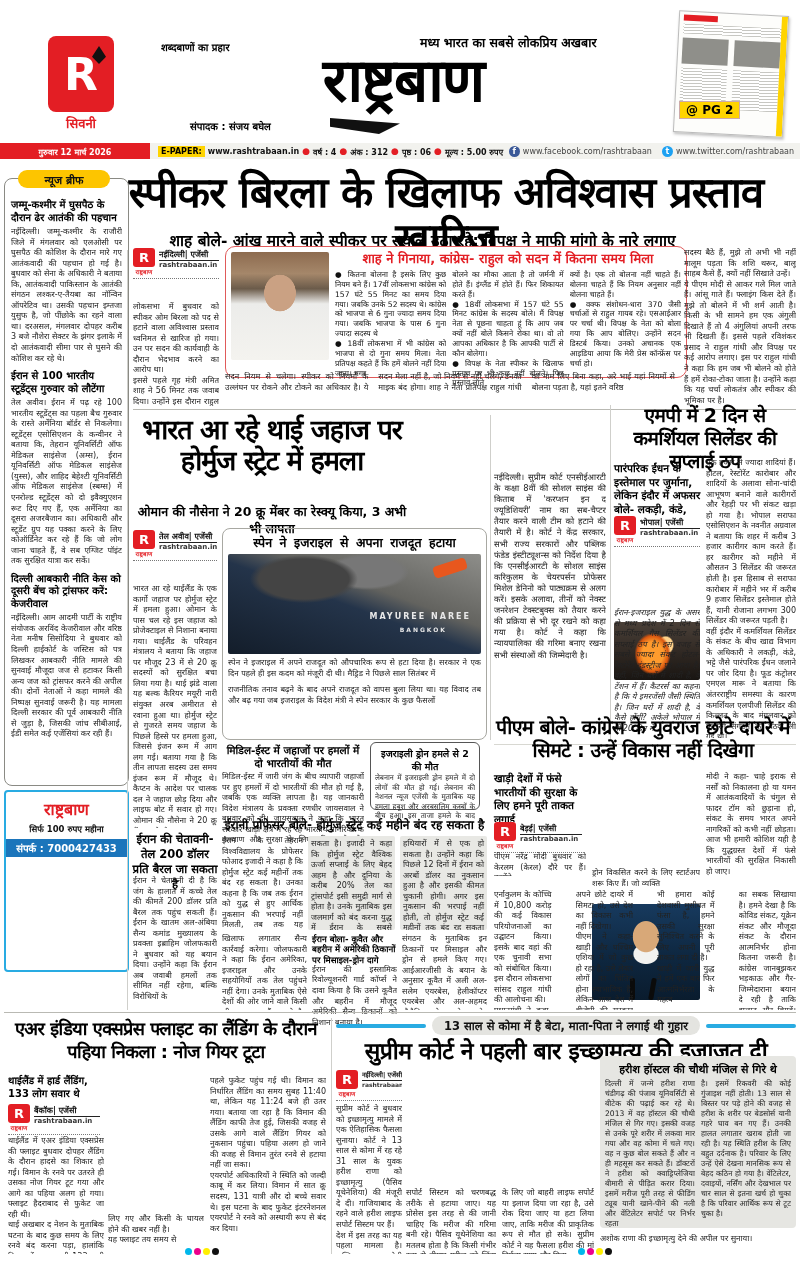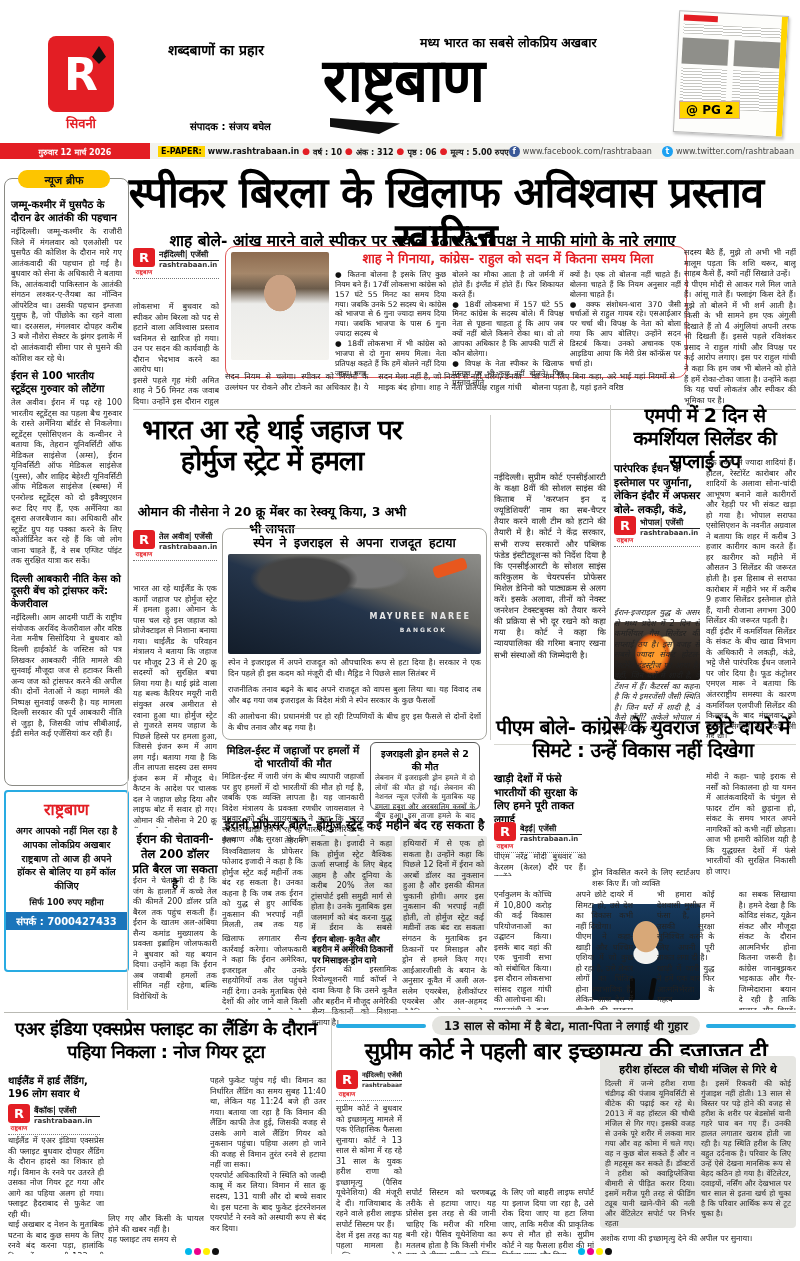--- a/index.html
+++ b/index.html
@@ -81,21 +81,21 @@
 </head>
 <body>
 
 <div class="page">
 
   <div class="abs rlogo" style="left:48px;top:36px;width:66px;height:76px;">
     <span>R</span>
     <span class="nib"></span>
   </div>
   <div class="abs red center" style="left:44px;top:114px;width:74px;font-size:13px;font-weight:900;">सिवनी</div>
-  <div class="abs hd" style="left:168px;top:40px;font-size:14px;">शब्दबाणों का प्रहार</div>
+  <div class="abs hd" style="left:161px;top:40px;font-size:10px;">शब्दबाणों का प्रहार</div>
   <div class="abs hd" style="left:420px;top:34px;font-size:12.5px;">मध्य भारत का सबसे लोकप्रिय अखबार</div>
   <div class="abs bigtitle" style="left:168px;top:50px;width:470px;font-size:60px;">राष्ट्रबाण</div>
   <div class="abs arrow" style="left:330px;top:118px;"></div>
   <div class="abs hd" style="left:190px;top:119px;font-size:10px;">संपादक : संजय बघेल</div>
 
   <div class="abs thumb" style="left:676px;top:13px;width:108px;height:120px;">
     <span class="bar"></span>
     <span class="lines" style="left:4px;top:12px;width:100px;height:10px;"></span>
     <span class="photo" style="left:4px;top:26px;width:46px;height:26px;"></span>
     <span class="photo" style="left:56px;top:26px;width:46px;height:26px;"></span>
@@ -103,21 +103,21 @@
     <span class="lines" style="left:56px;top:56px;width:46px;height:40px;"></span>
     <span style="position:absolute;right:0;top:0;width:6px;height:100%;background:#ffd400;"></span>
   </div>
   <div class="abs badge" style="left:679px;top:101px;">@ PG 2</div>
 
   <div class="abs datebar" style="left:0;top:143px;width:800px;height:16px;">
     <div class="dateseg" style="width:150px;">गुरुवार 12 मार्च 2026</div>
     <span class="chip" style="margin-left:8px;">E-PAPER:</span>
     <span style="font-weight:800;margin-left:3px;">www.rashtrabaan.in</span>
     <span class="dotred">●</span>
-      <span style="font-weight:700;">वर्ष : 10</span>
+      <span style="font-weight:700;">वर्ष : 4</span>
     <span class="dotred">●</span>
       <span style="font-weight:700;">अंक : 312</span>
     <span class="dotred">●</span>
       <span style="font-weight:700;">पृष्ठ : 06</span>
     <span class="dotred">●</span>
       <span style="font-weight:700;">मूल्य : 5.00 रुपए</span>
     <span class="soc" style="margin-left:auto;background:#3b5998;">f</span>
     <span style="margin-left:3px;color:#444;">www.facebook.com/rashtrabaan</span>
     <span class="soc" style="margin-left:10px;background:#1da1f2;">t</span>
     <span style="margin-left:3px;margin-right:6px;color:#444;">www.twitter.com/rashtrabaan</span>
@@ -137,21 +137,20 @@
     </div>
     <div>
       <div class="nb-head">दिल्ली आबकारी नीति केस को दूसरी बेंच को ट्रांसफर करें: केजरीवाल</div>
       <div class="bt">नईदिल्ली। आम आदमी पार्टी के राष्ट्रीय संयोजक अरविंद केजरीवाल और वरिष्ठ नेता मनीष सिसोदिया ने बुधवार को दिल्ली हाईकोर्ट के जस्टिस को पत्र लिखकर आबकारी नीति मामले की सुनवाई मौजूदा जज से हटाकर किसी अन्य जज को ट्रांसफर करने की अपील की। दोनों नेताओं ने कहा मामले की निष्पक्ष सुनवाई जरूरी है। यह मामला दिल्ली सरकार की पूर्व आबकारी नीति से जुड़ा है, जिसकी जांच सीबीआई, ईडी समेत कई एजेंसियां कर रही हैं।</div>
     </div>
   </div>
   <div class="abs nb-pill" style="left:18px;top:170px;width:92px;height:18px;">न्यूज ब्रीफ</div>
 
   <div class="abs ad-box" style="left:4px;top:790px;width:109px;height:172px;">
     <div class="ad-brand">राष्ट्रबाण</div>
-    <div class="ad-text">अगर आपको नहीं मिल रहा है आपका लोकप्रिय अखबार राष्ट्रबाण तो आज ही अपने हॉकर से बोलिए या हमें कॉल कीजिए</div>
     <div class="ad-price">सिर्फ 100 रुपए महीना</div>
     <div class="ad-contact">संपर्क : 7000427433</div>
   </div>
 
   <div class="byl" style="left:133px;top:248px;width:86px;">
     <div class="lwrap">
       <div class="rbox">R</div>
       <div class="brand">राष्ट्रबाण</div>
     </div>
     <div class="rightcol">
@@ -205,42 +204,41 @@
   <div class="abs" style="left:222px;top:528px;width:265px;height:212px;border:1px solid #a8a8a2;border-radius:8px;padding:5px;box-sizing:border-box;">
     <div class="hd center" style="font-size:12.5px;font-family:Liberation Mono, monospace;">स्पेन ने इजराइल से अपना राजदूत हटाया</div>
     <div class="ph ph-ship" style="width:100%;height:100px;margin-top:3px;">
       <span class="ship-name" style="right:10px;top:58px;font-size:8px;">MAYUREE NAREE</span>
       <span class="ship-name" style="right:34px;top:72px;font-size:6px;">BANGKOK</span>
       <span class="boat" style="right:14px;top:8px;width:34px;height:12px;"></span>
     </div>
     <div style="display:flex;gap:6px;margin-top:4px;flex-direction:column;">
       <div class="bt" style="flex:1;">स्पेन ने इजराइल में अपने राजदूत को औपचारिक रूप से हटा दिया है। सरकार ने एक दिन पहले ही इस कदम को मंजूरी दी थी। मैड्रिड ने पिछले साल सितंबर में</div>
       <div class="bt" style="flex:1;">राजनीतिक तनाव बढ़ने के बाद अपने राजदूत को वापस बुला लिया था। यह विवाद तब और बढ़ गया जब इजराइल के विदेश मंत्री ने स्पेन सरकार के कुछ फैसलों</div>
-      <div class="bt" style="flex:1;">की आलोचना की। प्रधानमंत्री पर हो रही टिप्पणियों के बीच हुए इस फैसले से दोनों देशों के बीच तनाव और बढ़ गया है।</div>
     </div>
   </div>
 
   <div class="abs hd center" style="left:222px;top:744px;width:142px;font-size:10.5px;line-height:1.25;">मिडिल-ईस्ट में जहाजों पर हमलों में दो भारतीयों की मौत</div>
   <div class="abs bt" style="left:222px;top:772px;width:142px;height:72px;">मिडिल-ईस्ट में जारी जंग के बीच व्यापारी जहाजों पर हुए हमलों में दो भारतीयों की मौत हो गई है, जबकि एक व्यक्ति लापता है। यह जानकारी विदेश मंत्रालय के प्रवक्ता रणधीर जायसवाल ने बुधवार को दी। जायसवाल ने कहा कि भारत सरकार खाड़ी क्षेत्र में रह रहे भारतीय नागरिकों के कल्याण और सुरक्षा के लिए प्रतिबद्ध है और स्थिति पर नजर रखे हुए है।</div>
 
   <div class="abs dronebox" style="left:370px;top:742px;width:110px;height:68px;box-sizing:border-box;">
     <div class="hd" style="font-size:9.5px;text-align:center;">इजराइली ड्रोन हमले से 2 की मौत</div>
     <div class="bt" style="font-size:7.2px;height:46px;">लेबनान में इजराइली ड्रोन हमले में दो लोगों की मौत हो गई। लेबनान की नेशनल न्यूज एजेंसी के मुताबिक यह हमला हबूश और अरबसलिम कस्बों के बीच हुआ। इस ताजा हमले के बाद बुधवार को लेबनान में इजराइली हमलों में मरने वालों की संख्या बढ़कर 21 हो गई है।</div>
   </div>
 
   <div class="abs hd center" style="left:222px;top:816px;width:265px;font-size:12px;">ईरानी प्रोफेसर बोले- होर्मुज स्ट्रेट कई महीने बंद रह सकता है</div>
   <div class="abs" style="left:222px;top:836px;width:265px;height:94px;display:flex;gap:5px;">
     <div class="bt" style="flex:1;">ईरान के तेहरान विश्वविद्यालय के प्रोफेसर फोआद इजादी ने कहा है कि होर्मुज स्ट्रेट कई महीनों तक बंद रह सकता है। उनका कहना है कि जब तक ईरान को युद्ध से हुए आर्थिक नुकसान की भरपाई नहीं मिलती, तब तक यह जलमार्ग बंद रह</div>
     <div class="bt graycol" style="flex:1;">सकता है। इजादी ने कहा कि होर्मुज स्ट्रेट वैश्विक ऊर्जा सप्लाई के लिए बेहद अहम है और दुनिया के करीब 20% तेल का ट्रांसपोर्ट इसी समुद्री मार्ग से होता है। उनके मुताबिक इस जलमार्ग को बंद करना युद्ध में ईरान के सबसे शक्तिशाली</div>
     <div class="bt graycol" style="flex:1;">हथियारों में से एक हो सकता है। उन्होंने कहा कि पिछले 12 दिनों में ईरान को अरबों डॉलर का नुकसान हुआ है और इसकी कीमत चुकानी होगी। अगर इस नुकसान की भरपाई नहीं होती, तो होर्मुज स्ट्रेट कई महीनों तक बंद रह सकता है।</div>
   </div>
 
   <div class="abs" style="left:222px;top:934px;width:265px;height:76px;display:flex;gap:5px;">
     <div class="bt" style="flex:1;">खिलाफ लगातार सैन्य कार्रवाई करेगा। जोलफकारी ने कहा कि ईरान अमेरिका, इजराइल और उनके सहयोगियों तक तेल पहुंचने नहीं देगा। उनके मुताबिक ऐसे देशों की ओर जाने वाले किसी भी जहाज या टैंकर को वैध निशाना माना जाएगा।</div>
-    <div style="flex:1;min-width:0;font-family:Liberation Serif, serif;">
+    <div style="flex:1;min-width:0;">
       <div class="hd" style="font-size:8.6px;line-height:1.2;">ईरान बोला- कूवैत और बहरीन में अमेरिकी ठिकानों पर मिसाइल-ड्रोन दागे</div>
       <div class="bt">ईरान की इस्लामिक रिवोल्यूशनरी गार्ड कॉर्प्स ने दावा किया है कि उसने कूवैत और बहरीन में मौजूद अमेरिकी सैन्य ठिकानों को निशाना बनाया है।</div>
     </div>
     <div class="bt" style="flex:1;">संगठन के मुताबिक इन ठिकानों पर मिसाइल और ड्रोन से हमले किए गए। आईआरजीसी के बयान के अनुसार कूवैत में अली अल-सलेम एयरबेस, हेलीकॉप्टर एयरबेस और अल-अहमद नौसैनिक बेस को टारगेट किया गया।</div>
   </div>
 
   <div class="vr" style="left:490px;top:415px;height:325px;"></div>
   <div class="abs bt" style="left:494px;top:472px;width:112px;height:266px;font-size:8.4px;">नईदिल्ली। सुप्रीम कोर्ट एनसीईआरटी के कक्षा 8वीं की सोशल साइंस की किताब में 'करप्शन इन द ज्यूडिशियरी' नाम का सब-चैप्टर तैयार करने वाली टीम को हटाने की तैयारी में है। कोर्ट ने केंद्र सरकार, सभी राज्य सरकारों और पब्लिक फंडेड इंस्टीट्यूशन्स को निर्देश दिया है कि एनसीईआरटी के सोशल साइंस करिकुलम के चेयरपर्सन प्रोफेसर मिशेल डेनिनो को पाठ्यक्रम से अलग करें। इसके अलावा, तीनों को नेक्स्ट जनरेशन टेक्स्टबुक्स को तैयार करने की प्रक्रिया से भी दूर रखने को कहा गया है। कोर्ट ने कहा कि न्यायपालिका की गरिमा बनाए रखना सभी संस्थाओं की जिम्मेदारी है।</div>
 
   <div class="vr" style="left:610px;top:405px;height:335px;"></div>
@@ -289,21 +287,21 @@
 पीएम ने कहा- खाड़ी और पश्चिम एशिया में जो कुछ हो रहा है, उसे लेकर लोगों का चिंतित होना स्वाभाविक है, लेकिन आज देश में बीजेपी की सरकार है। जब</div>
     <div class="bt" style="flex:1;">भी हमारा कोई देशवासी मुसीबत में फंसा है, हमने उसकी सुरक्षा सुनिश्चित करने के लिए अपनी पूरी ताकत लगा दी है।
 खाड़ी में जारी युद्ध ने हमें एक बार फिर आत्मनिर्भरता के महत्व</div>
     <div class="bt" style="flex:1;">का सबक सिखाया है। हमने देखा है कि कोविड संकट, यूक्रेन संकट और मौजूदा संकट के दौरान आत्मनिर्भर होना कितना जरूरी है। कांग्रेस जानबूझकर भड़काऊ और गैर-जिम्मेदाराना बयान दे रही है ताकि हालात और बिगड़ें। ताकि हमारे लोग उसी संकट में फंसे रहें और फिर ये लोग मोदी को गाली देने वाले रील बनाकर अभियान चला सकें।</div>
   </div>
 
   <div class="hrule" style="left:4px;top:1012px;width:792px;"></div>
   <div class="vr" style="left:331px;top:1018px;height:236px;"></div>
 
   <div class="abs hd center" style="left:5px;top:1018px;width:322px;font-size:18px;line-height:1.25;letter-spacing:-0.5px;">एअर इंडिया एक्सप्रेस फ्लाइट का लैंडिंग के दौरान पहिया निकला : नोज गियर टूटा</div>
-  <div class="abs hd" style="left:8px;top:1074px;width:96px;font-size:10px;line-height:1.3;">थाईलैंड में हार्ड लैंडिंग, 196 लोग सवार थे</div>
+  <div class="abs hd" style="left:8px;top:1074px;width:96px;font-size:10px;line-height:1.3;">थाईलैंड में हार्ड लैंडिंग, 133 लोग सवार थे</div>
   <div class="byl" style="left:8px;top:1104px;width:92px;">
     <div class="lwrap">
       <div class="rbox">R</div>
       <div class="brand">राष्ट्रबाण</div>
     </div>
     <div class="rightcol">
       <div class="city">बैंकॉक| एजेंसी</div>
       <div class="site">rashtrabaan.in</div>
     </div>
   </div>

